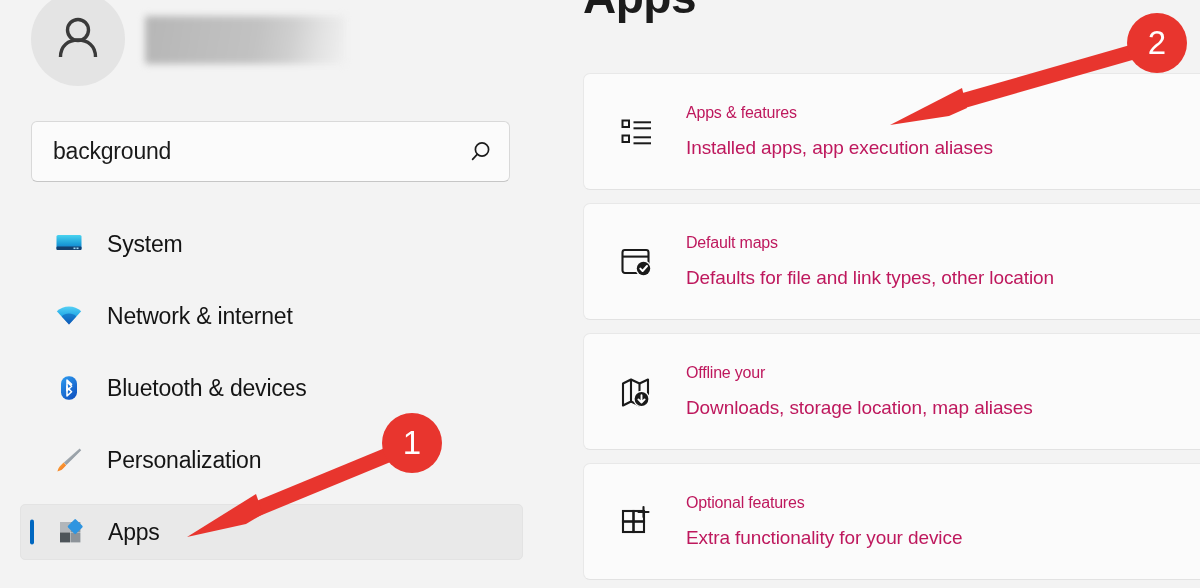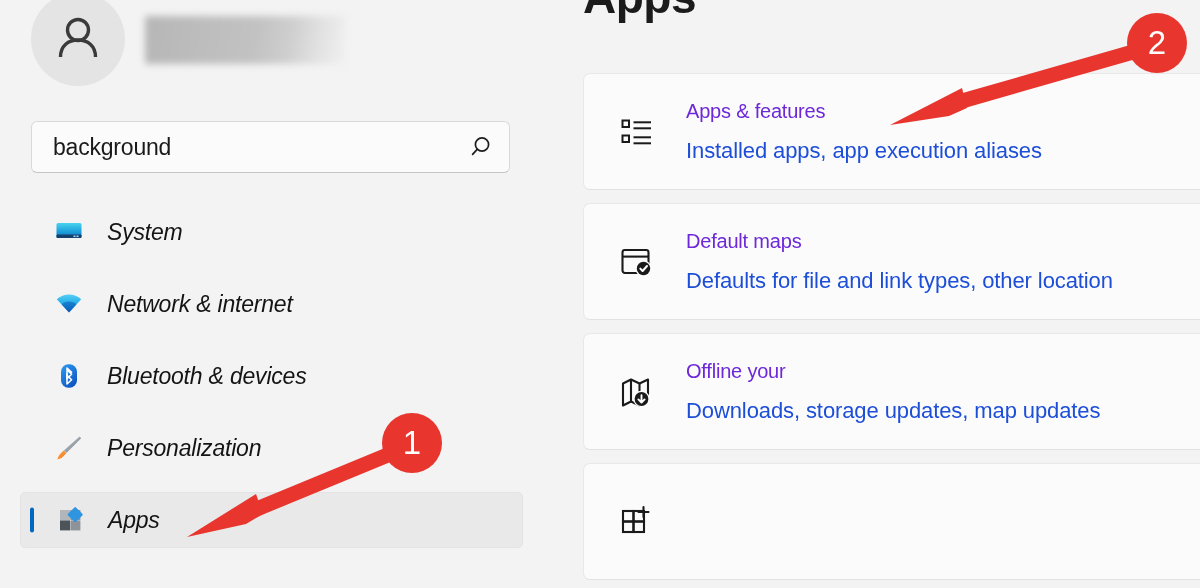--- a/index.html
+++ b/index.html
@@ -57,21 +57,21 @@
     border-radius: 2px;
     margin-top: 2px;
   }
 
   
   #search-box {
     position: absolute;
     left: 31px;
     top: 121px;
     width: 479px;
-    height: 52px;
+    height: 61px;
     background: #fbfbfb;
     border: 1px solid #d9d9d9;
     border-bottom-color: #c6c6c6;
     border-radius: 6px;
     display: flex;
     align-items: center;
     padding: 0 16px 0 21px;
   }
 
   #search-input {
@@ -83,24 +83,23 @@
     font-size: 23px;
     color: #1a1a1a;
     letter-spacing: -0.2px;
   }
 
   #search-input::placeholder { color: #8a8a8a; }
 
   .nav-list {
     position: absolute;
     left: 20px;
-    top: 204px;
+    top: 216px;
     width: 503px;
     list-style: none;
-    font-style: italic;
   }
 
   .nav-item {
     position: relative;
     height: 56px;
     display: flex;
     align-items: center;
     padding-left: 32px;
     border-radius: 5px;
     margin-bottom: 16px;
@@ -187,29 +186,29 @@
     flex: none;
     margin-right: 29px;
     display: flex;
     align-items: center;
     justify-content: center;
   }
 
   .card-text { display: flex; flex-direction: column; gap: 5px; }
 
   .card-title {
-    font-size: 20px;
-    color: #6d28d9;
+    font-size: 16px;
+    color: #be185d;
     letter-spacing: -0.2px;
     line-height: 1.1;
   }
 
   .card-sub {
-    font-size: 22px;
-    color: #1d4ed8;
+    font-size: 19px;
+    color: #be185d;
     letter-spacing: -0.1px;
     line-height: 1.1;
     margin-top: 12px;
   }
 
   
   #annotations {
     position: absolute;
     left: 0; top: 0;
     width: 1200px; height: 588px;
@@ -394,36 +393,40 @@
           <path d="M4 9.5 L12 5.5 L12 27.5 L4 31.5 Z" fill="none" stroke="#1a1a1a" stroke-width="2.1" stroke-linejoin="round"></path>
           <path d="M12 5.5 L20.5 9.5 L20.5 31.5 L12 27.5" fill="none" stroke="#1a1a1a" stroke-width="2.1" stroke-linejoin="round"></path>
           <path d="M20.5 9.5 L29 5.5 L29 20 L20.5 24" fill="none" stroke="#1a1a1a" stroke-width="2.1" stroke-linejoin="round"></path>
           <circle cx="22.5" cy="25" r="8.2" fill="#fbfbfb"></circle>
           <circle cx="22.5" cy="25" r="6.9" fill="#1a1a1a"></circle>
           <path d="M22.5 21.2 L22.5 28.3 M19.4 25.4 L22.5 28.5 L25.6 25.4" fill="none" stroke="#ffffff" stroke-width="1.9" stroke-linecap="round" stroke-linejoin="round"></path>
         </svg>
       </span>
       <span class="card-text">
         <span class="card-title">Offline your</span>
-        <span class="card-sub">Downloads, storage updates, map updates</span>
+        <span class="card-sub">Downloads, storage location, map aliases</span>
       </span>
     </div>
 
     <div class="card">
       <span class="card-icon">
         <svg width="36" height="36" viewBox="0 0 36 36">
           <rect x="4" y="7" width="10.5" height="10.5" fill="none" stroke="#1a1a1a" stroke-width="2.1"></rect>
           <rect x="14.5" y="7" width="10.5" height="10.5" fill="none" stroke="#1a1a1a" stroke-width="2.1"></rect>
           <rect x="4" y="17.5" width="10.5" height="10.5" fill="none" stroke="#1a1a1a" stroke-width="2.1"></rect>
           <rect x="14.5" y="17.5" width="10.5" height="10.5" fill="none" stroke="#1a1a1a" stroke-width="2.1"></rect>
           <line x1="24.5" y1="3" x2="24.5" y2="13" stroke="#1a1a1a" stroke-width="2.1" stroke-linecap="round"></line>
           <line x1="19.5" y1="8" x2="29.5" y2="8" stroke="#1a1a1a" stroke-width="2.1" stroke-linecap="round"></line>
           <rect x="19.6" y="3.5" width="10" height="9" fill="#fbfbfb" opacity="0"></rect>
         </svg>
       </span>
+      <span class="card-text">
+        <span class="card-title">Optional features</span>
+        <span class="card-sub">Extra functionality for your device</span>
+      </span>
     </div>
 
   </div>
 </div>
 
 <div id="annotations">
 
   <svg width="1200" height="588" style="position:absolute;left:0;top:0;">
 
     <g>

